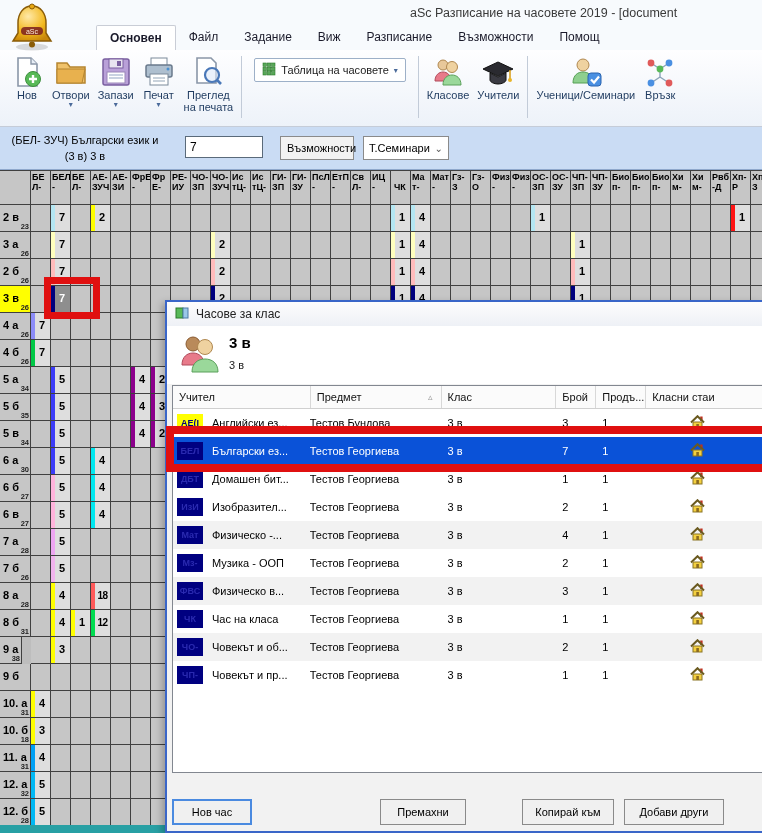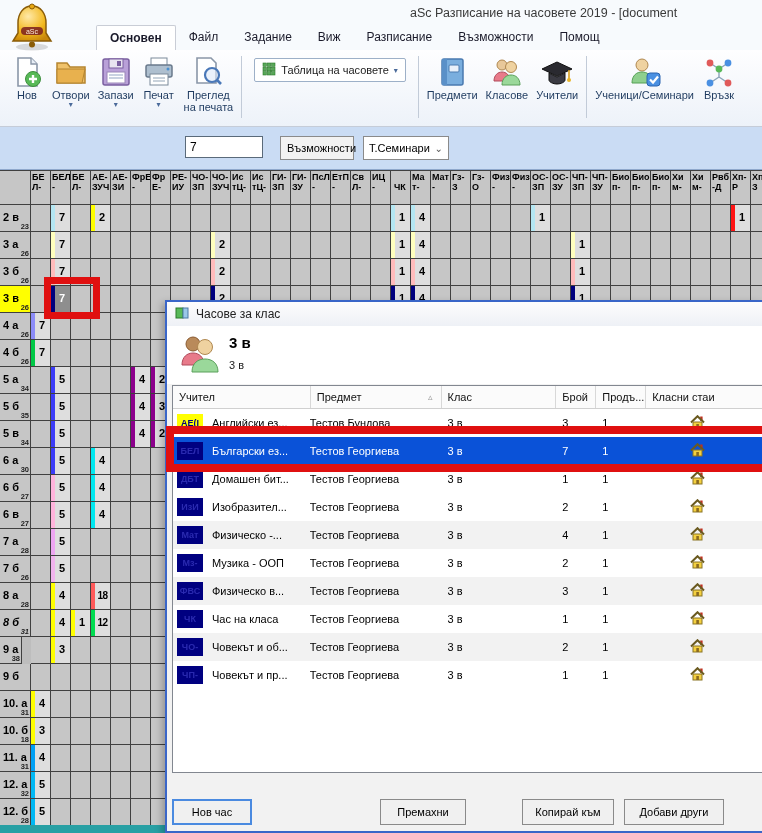--- a/index.html
+++ b/index.html
@@ -150,25 +150,20 @@
               <rect x="1" y="9.6" width="3.4" height="3.4"></rect>
               <rect x="5.3" y="9.6" width="3.4" height="3.4"></rect>
               <rect x="9.6" y="9.6" width="3.4" height="3.4"></rect>
             </g>
           </svg></span>
         <span>Таблица на часовете</span>
         <span class="chev">▾</span>
       </div>
       <div class="rb-sep"></div>
       <div class="rb-item"><span class="ric"><svg viewBox="0 0 34 34" width="34" height="34">
-            <rect x="7" y="4" width="21" height="26" rx="2" fill="#7aaede" stroke="#4a7ab0" stroke-width="1.5"></rect>
-            <rect x="7" y="4" width="5" height="26" fill="#5a90c8"></rect>
-            <rect x="14" y="10" width="10" height="7" rx="1" fill="#e8f0fa" stroke="#4a7ab0"></rect>
-          </svg></span><span>Предмети</span></div>
-      <div class="rb-item"><span class="ric"><svg viewBox="0 0 34 34" width="34" height="34">
             <circle cx="12" cy="10" r="5" fill="#e8c89a" stroke="#b08850"></circle>
             <path d="M4 26c0-6 4-9 8-9s8 3 8 9z" fill="#e87a8a" stroke="#b04a5a"></path>
             <circle cx="21" cy="12" r="5.5" fill="#efd2a0" stroke="#b08850"></circle>
             <path d="M12 30c0-7 4.5-10 9-10s9 3 9 10z" fill="#9ad89a" stroke="#5aa05a"></path>
           </svg></span><span>Класове</span></div>
       <div class="rb-item"><span class="ric"><svg viewBox="0 0 34 34" width="34" height="34">
             <path d="M17 7L2 14l15 7 15-7z" fill="#2a2a30" stroke="#111"></path>
             <path d="M9 18v7c0 2 4 4 8 4s8-2 8-4v-7l-8 4z" fill="#3a3a42" stroke="#111"></path>
             <path d="M29 15v9" stroke="#d8a020" stroke-width="1.6"></path>
             <circle cx="29" cy="25" r="2" fill="#e8b428"></circle>
@@ -185,20 +180,22 @@
             <circle cx="8" cy="8" r="3.4" fill="#e05a5a"></circle>
             <circle cx="26" cy="8" r="3.4" fill="#4a90e2"></circle>
             <circle cx="17" cy="14" r="3.4" fill="#58b958"></circle>
             <circle cx="8" cy="28" r="3.4" fill="#4a90e2"></circle>
             <circle cx="26" cy="28" r="3.4" fill="#e05a5a"></circle>
           </svg></span><span>Връзк</span></div>
     </div>
 
   <div class="filterbar">
     <div class="sel-label">
+      <div>(БЕЛ- ЗУЧ) Български език и</div>
+      <div>(3 в) 3 в</div>
     </div>
     <input class="count-input" value="7" style="">
     <button class="opt-btn">Възможности</button>
     <div class="teacher-combo">
       <span>Т.Семинари</span>
       <span class="chev">⌄</span>
     </div>
   </div>
 
   <div class="grid" id="grid">
@@ -417,21 +414,21 @@
       <div class="gc val" style="left: 571px; top: 61px; width: 20px; height: 27px; box-shadow: rgb(255, 255, 190) 4px 0px 0px inset;">1</div>
       <div class="gc" style="left: 591px; top: 61px; width: 20px; height: 27px;"></div>
       <div class="gc" style="left: 611px; top: 61px; width: 20px; height: 27px;"></div>
       <div class="gc" style="left: 631px; top: 61px; width: 20px; height: 27px;"></div>
       <div class="gc" style="left: 651px; top: 61px; width: 20px; height: 27px;"></div>
       <div class="gc" style="left: 671px; top: 61px; width: 20px; height: 27px;"></div>
       <div class="gc" style="left: 691px; top: 61px; width: 20px; height: 27px;"></div>
       <div class="gc" style="left: 711px; top: 61px; width: 20px; height: 27px;"></div>
       <div class="gc" style="left: 731px; top: 61px; width: 20px; height: 27px;"></div>
       <div class="gc" style="left: 751px; top: 61px; width: 20px; height: 27px;"></div>
-      <div class="gl" style="left: 0px; top: 88px; width: 31px; height: 27px;"><span>3 б</span><span class="sub">26</span></div>
+      <div class="gl" style="left: 0px; top: 88px; width: 31px; height: 27px;"><span>2 б</span><span class="sub">26</span></div>
       <div class="gc" style="left: 31px; top: 88px; width: 20px; height: 27px;"></div>
       <div class="gc val" style="left: 51px; top: 88px; width: 20px; height: 27px; box-shadow: rgb(255, 188, 188) 4px 0px 0px inset;">7</div>
       <div class="gc" style="left: 71px; top: 88px; width: 20px; height: 27px;"></div>
       <div class="gc" style="left: 91px; top: 88px; width: 20px; height: 27px;"></div>
       <div class="gc" style="left: 111px; top: 88px; width: 20px; height: 27px;"></div>
       <div class="gc" style="left: 131px; top: 88px; width: 20px; height: 27px;"></div>
       <div class="gc" style="left: 151px; top: 88px; width: 20px; height: 27px;"></div>
       <div class="gc" style="left: 171px; top: 88px; width: 20px; height: 27px;"></div>
       <div class="gc" style="left: 191px; top: 88px; width: 20px; height: 27px;"></div>
       <div class="gc val" style="left: 211px; top: 88px; width: 20px; height: 27px; box-shadow: rgb(255, 188, 188) 4px 0px 0px inset;">2</div>
@@ -911,21 +908,21 @@
       <div class="gc" style="left: 571px; top: 412px; width: 20px; height: 27px;"></div>
       <div class="gc" style="left: 591px; top: 412px; width: 20px; height: 27px;"></div>
       <div class="gc" style="left: 611px; top: 412px; width: 20px; height: 27px;"></div>
       <div class="gc" style="left: 631px; top: 412px; width: 20px; height: 27px;"></div>
       <div class="gc" style="left: 651px; top: 412px; width: 20px; height: 27px;"></div>
       <div class="gc" style="left: 671px; top: 412px; width: 20px; height: 27px;"></div>
       <div class="gc" style="left: 691px; top: 412px; width: 20px; height: 27px;"></div>
       <div class="gc" style="left: 711px; top: 412px; width: 20px; height: 27px;"></div>
       <div class="gc" style="left: 731px; top: 412px; width: 20px; height: 27px;"></div>
       <div class="gc" style="left: 751px; top: 412px; width: 20px; height: 27px;"></div>
-      <div class="gl" style="left: 0px; top: 439px; width: 31px; height: 27px; font-style: italic;"><span>8 б</span><span class="sub">31</span></div>
+      <div class="gl" style="left: 0px; top: 439px; width: 31px; height: 27px;"><span>8 б</span><span class="sub">31</span></div>
       <div class="gc" style="left: 31px; top: 439px; width: 20px; height: 27px;"></div>
       <div class="gc val" style="left: 51px; top: 439px; width: 20px; height: 27px; box-shadow: rgb(255, 255, 0) 4px 0px 0px inset;">4</div>
       <div class="gc val" style="left: 71px; top: 439px; width: 20px; height: 27px; box-shadow: rgb(255, 255, 0) 4px 0px 0px inset;">1</div>
       <div class="gc val two" style="left: 91px; top: 439px; width: 20px; height: 27px; box-shadow: rgb(0, 220, 80) 4px 0px 0px inset;">12</div>
       <div class="gc" style="left: 111px; top: 439px; width: 20px; height: 27px;"></div>
       <div class="gc" style="left: 131px; top: 439px; width: 20px; height: 27px;"></div>
       <div class="gc" style="left: 151px; top: 439px; width: 20px; height: 27px;"></div>
       <div class="gc" style="left: 171px; top: 439px; width: 20px; height: 27px;"></div>
       <div class="gc" style="left: 191px; top: 439px; width: 20px; height: 27px;"></div>
       <div class="gc" style="left: 211px; top: 439px; width: 20px; height: 27px;"></div>

